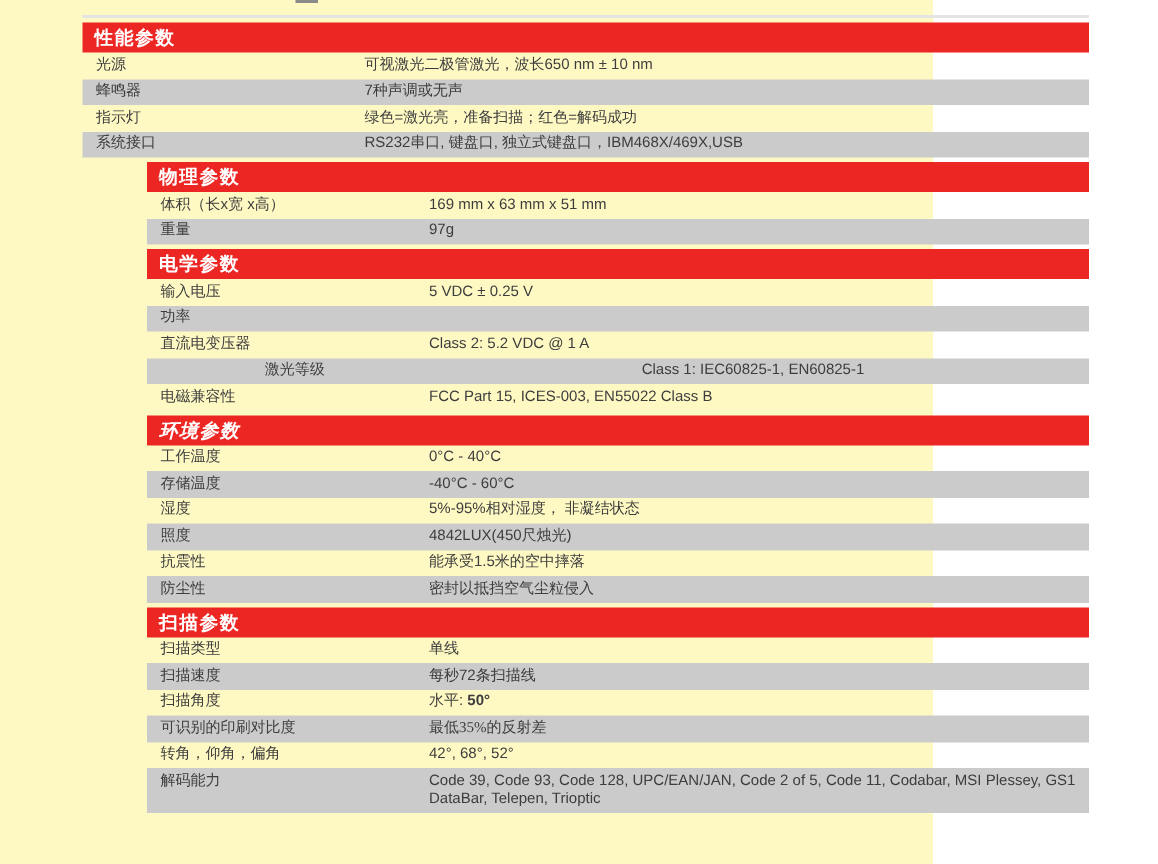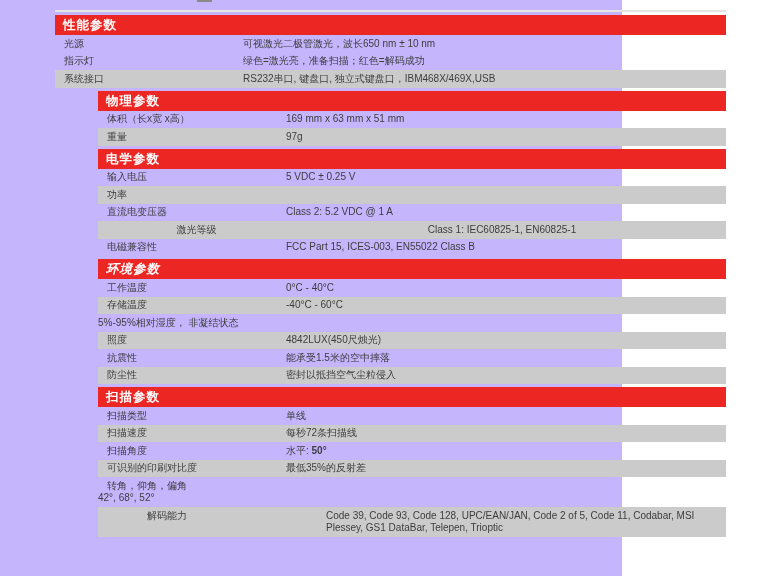--- a/index.html
+++ b/index.html
@@ -8,21 +8,21 @@
     background: #ffffff;
     width: 772px;
     height: 576px;
     overflow: hidden;
     font-family: "Liberation Sans", "DejaVu Sans", sans-serif;
   }
   #canvas {
     position: relative;
     width: 622px;
     height: 576px;
-    background: #c4b5fd;
+    background: #fef9c3;
   }
   
   #top-artifact {
     position: absolute;
     left: 197px;
     top: 0;
     width: 15px;
     height: 2px;
     background: #8a8a8a;
   }
@@ -74,20 +74,24 @@
   <div id="spec-table">
     <div id="top-rule"></div>
 
   <div class="section">
         <div class="sec-header" style="background: rgb(236, 38, 35); color: rgb(255, 255, 255);">性能参数</div>
         <div class="rows">
           <div class="row" style="color: rgb(61, 61, 61);">
             <span class="label">光源</span>
             <span class="value"><span>可视激光二极管激光，波长650 nm ± 10 nm</span></span>
           </div>
+          <div class="row" style="background: rgb(203, 203, 203); color: rgb(61, 61, 61);">
+            <span class="label">蜂鸣器</span>
+            <span class="value"><span>7种声调或无声</span></span>
+          </div>
           <div class="row" style="color: rgb(61, 61, 61);">
             <span class="label">指示灯</span>
             <span class="value"><span>绿色=激光亮，准备扫描；红色=解码成功</span></span>
           </div>
           <div class="row" style="background: rgb(203, 203, 203); color: rgb(61, 61, 61);">
             <span class="label">系统接口</span>
             <span class="value"><span>RS232串口, 键盘口, 独立式键盘口，IBM468X/469X,USB</span></span>
           </div>
         </div>
       </div>
@@ -133,20 +137,21 @@
         <div class="rows">
           <div class="row" style="color: rgb(61, 61, 61);">
             <span class="label">工作温度</span>
             <span class="value"><span>0°C - 40°C</span></span>
           </div>
           <div class="row" style="background: rgb(203, 203, 203); color: rgb(61, 61, 61);">
             <span class="label">存储温度</span>
             <span class="value"><span>-40°C - 60°C</span></span>
           </div>
           <div class="row" style="color: rgb(61, 61, 61);">
+            <span class="label">湿度</span>
             <span class="value"><span>5%-95%相对湿度， 非凝结状态</span></span>
           </div>
           <div class="row" style="background: rgb(203, 203, 203); color: rgb(61, 61, 61);">
             <span class="label">照度</span>
             <span class="value"><span>4842LUX(450尺烛光)</span></span>
           </div>
           <div class="row" style="color: rgb(61, 61, 61);">
             <span class="label">抗震性</span>
             <span class="value"><span>能承受1.5米的空中摔落</span></span>
           </div>
@@ -164,28 +169,28 @@
             <span class="value"><span>单线</span></span>
           </div>
           <div class="row" style="background: rgb(203, 203, 203); color: rgb(61, 61, 61);">
             <span class="label">扫描速度</span>
             <span class="value"><span>每秒72条扫描线</span></span>
           </div>
           <div class="row" style="color: rgb(61, 61, 61); justify-content: space-between;">
             <span class="label">扫描角度</span>
             <span class="value"><span>水平: </span><b>50°</b></span>
           </div>
-          <div class="row" style="background: rgb(203, 203, 203); color: rgb(61, 61, 61);">
+          <div class="row" style="background: rgb(203, 203, 203); color: rgb(61, 61, 61); font-family: Liberation Serif, serif;">
             <span class="label">可识别的印刷对比度</span>
             <span class="value"><span>最低35%的反射差</span></span>
           </div>
-          <div class="row" style="color: rgb(61, 61, 61); flex-direction: column;">
+          <div class="row" style="color: rgb(61, 61, 61);">
             <span class="label">转角，仰角，偏角</span>
             <span class="value"><span>42°, 68°, 52°</span></span>
           </div>
-          <div class="row" style="background: rgb(203, 203, 203); color: rgb(61, 61, 61); padding-left: 40px;">
+          <div class="row" style="background: rgb(203, 203, 203); color: rgb(61, 61, 61);">
             <span class="label">解码能力</span>
             <span class="value"><span>Code 39, Code 93, Code 128, UPC/EAN/JAN, Code 2 of 5, Code 11, Codabar, MSI Plessey, GS1 DataBar, Telepen, Trioptic</span></span>
           </div>
         </div>
       </div>
     </div>
 </div>
 
 </body></html>

